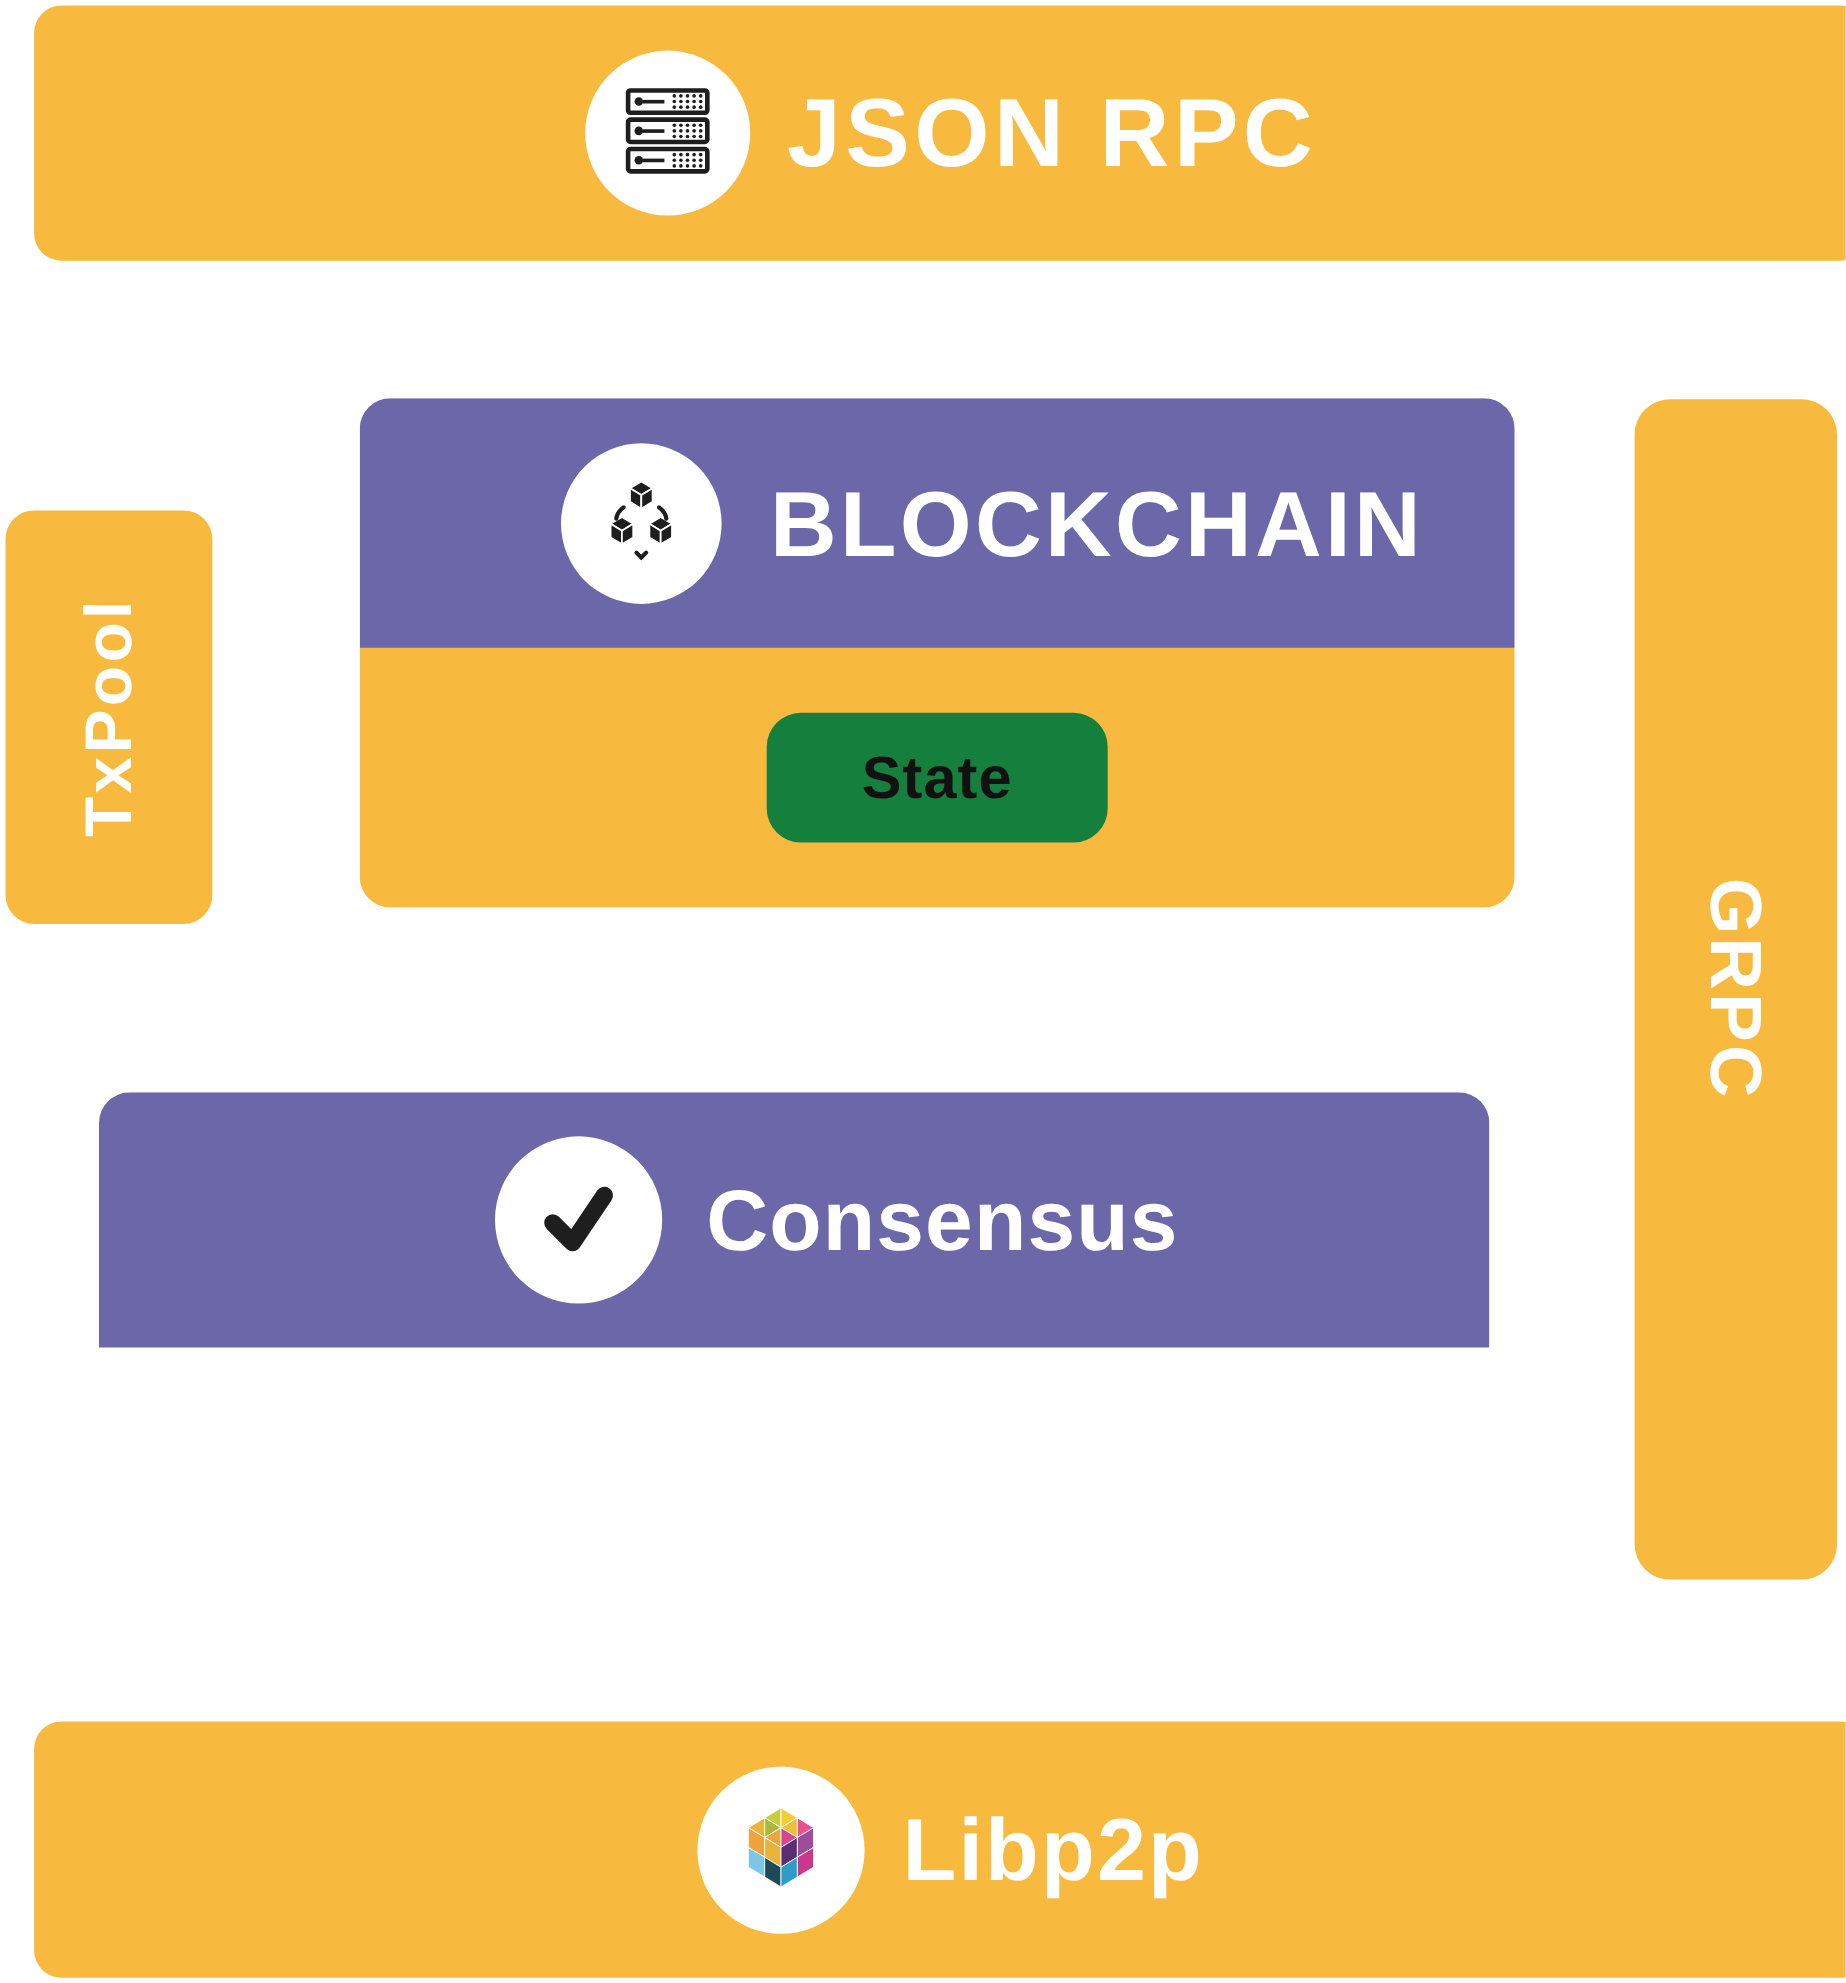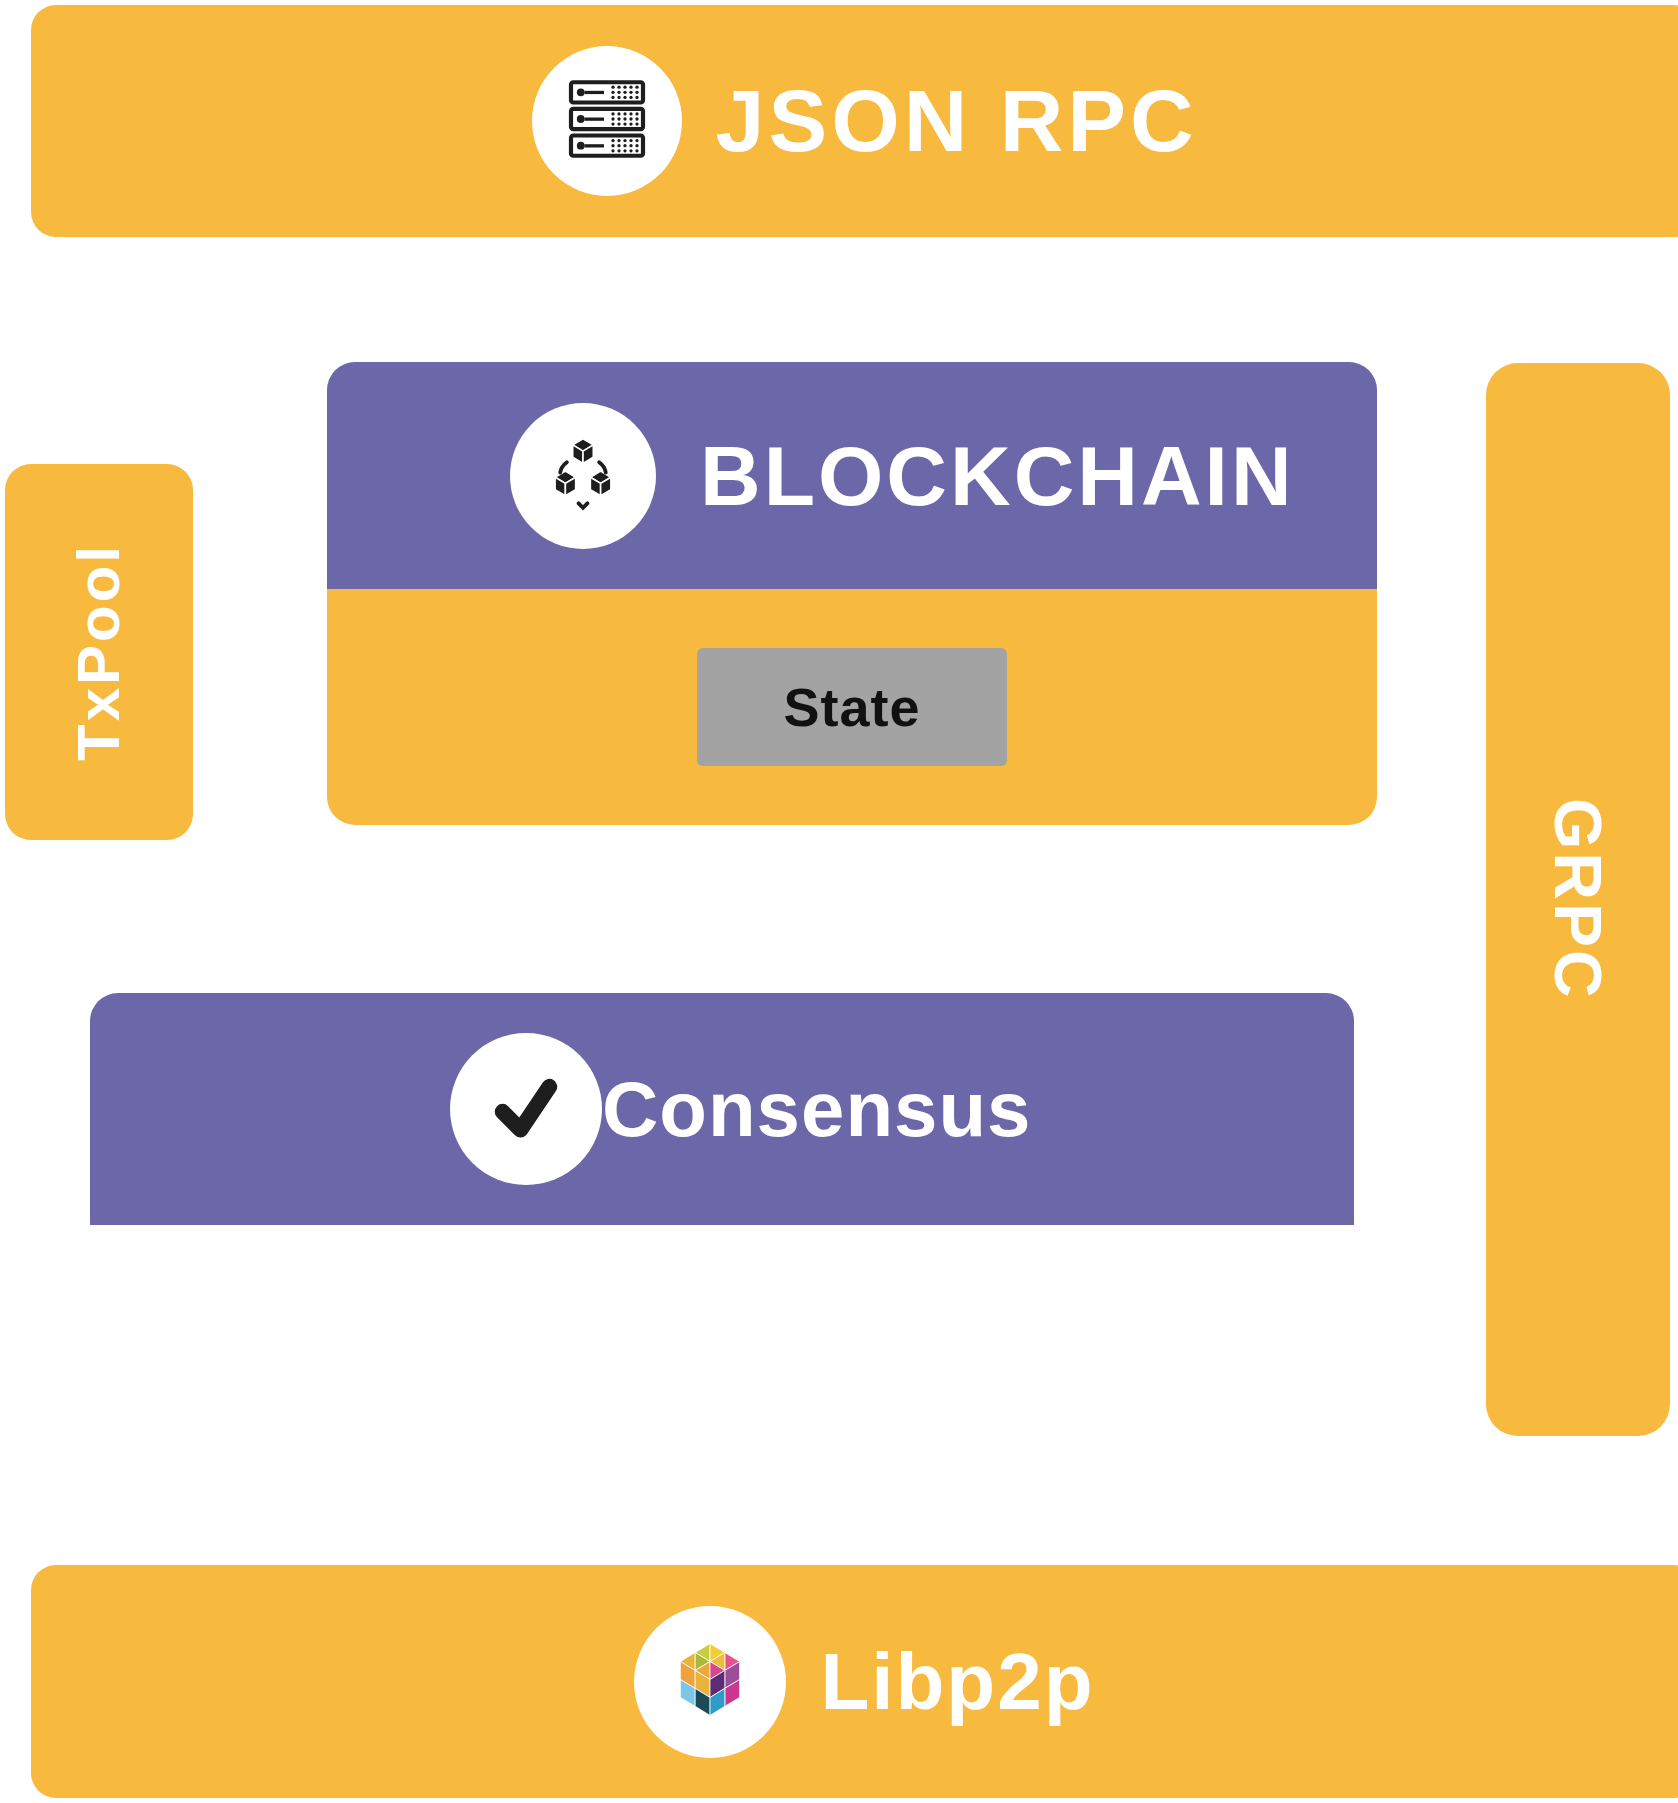--- a/index.html
+++ b/index.html
@@ -44,29 +44,29 @@
   }
   .vlabel-up{transform:rotate(180deg);font-size:60px;}   
   .vlabel-down{font-size:66px;}                          
 
   
   .module{position:absolute;border-radius:28px;overflow:hidden;}
   .module-blockchain{left:327px;top:362px;width:1050px;height:463px;}
   .module-consensus{left:90px;top:993px;width:1264px;height:443px;}
   .module-header{display:flex;align-items:center;}
   .module-blockchain .module-header{height:227px;padding-left:183px;gap:44px;}
-  .module-consensus .module-header{height:232px;padding-left:360px;}
+  .module-consensus .module-header{height:232px;padding-left:360px;gap:40px;}
   .module-title{color:#ffffff;font-weight:bold;line-height:1;}
   .title-blockchain{font-size:84px;letter-spacing:3px;}
   .title-consensus{font-size:78px;letter-spacing:1px;}
   .module-body{display:flex;align-items:center;justify-content:center;}
   .module-blockchain .module-body{height:236px;}
   .module-consensus .module-body{height:211px;}
   .sub-card{
-    background:#a3a3a3;border-radius:6px;
+    background:#15803d;border-radius:31px;
     display:flex;align-items:center;justify-content:center;
   }
   .card-state{width:310px;height:118px;}
   .card-sync{width:307px;height:123px;}
   .sub-card-label{color:#111111;font-weight:bold;font-size:54px;letter-spacing:1px;}
 </style>
 </head>
 <body>
 
 <div class="canvas">

